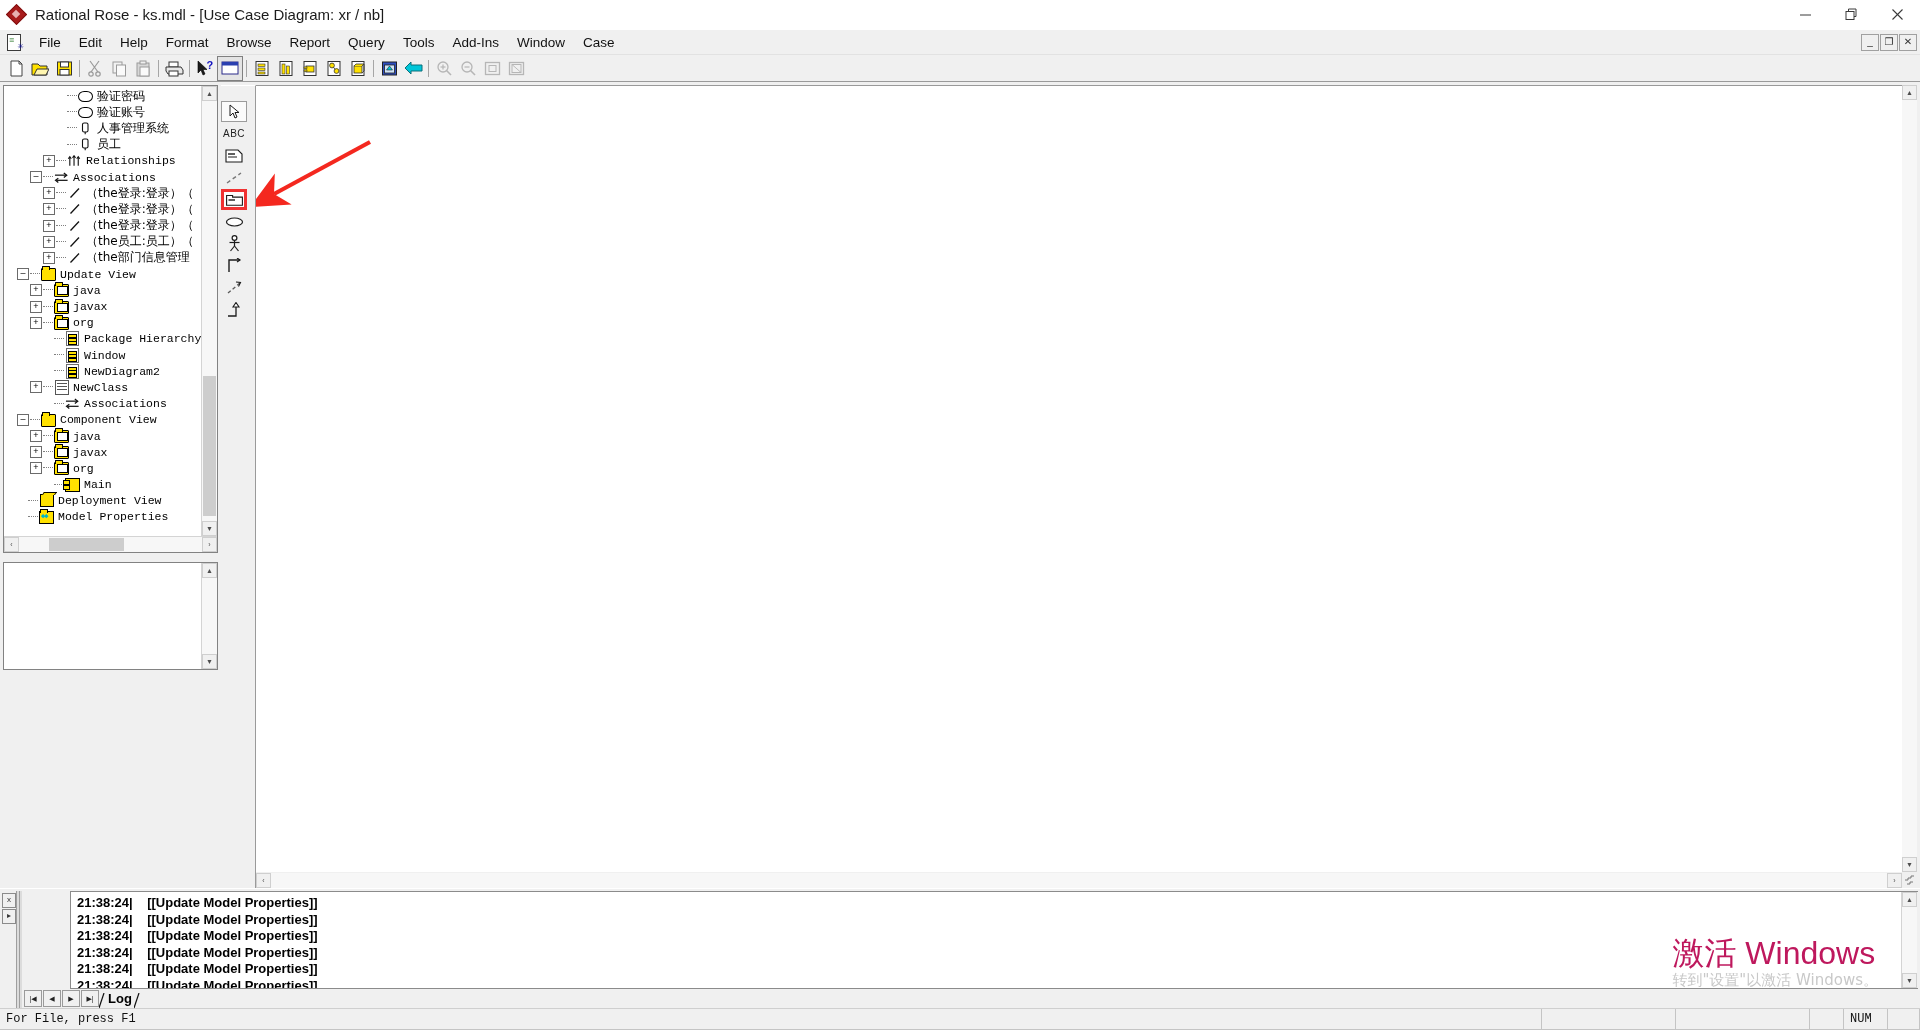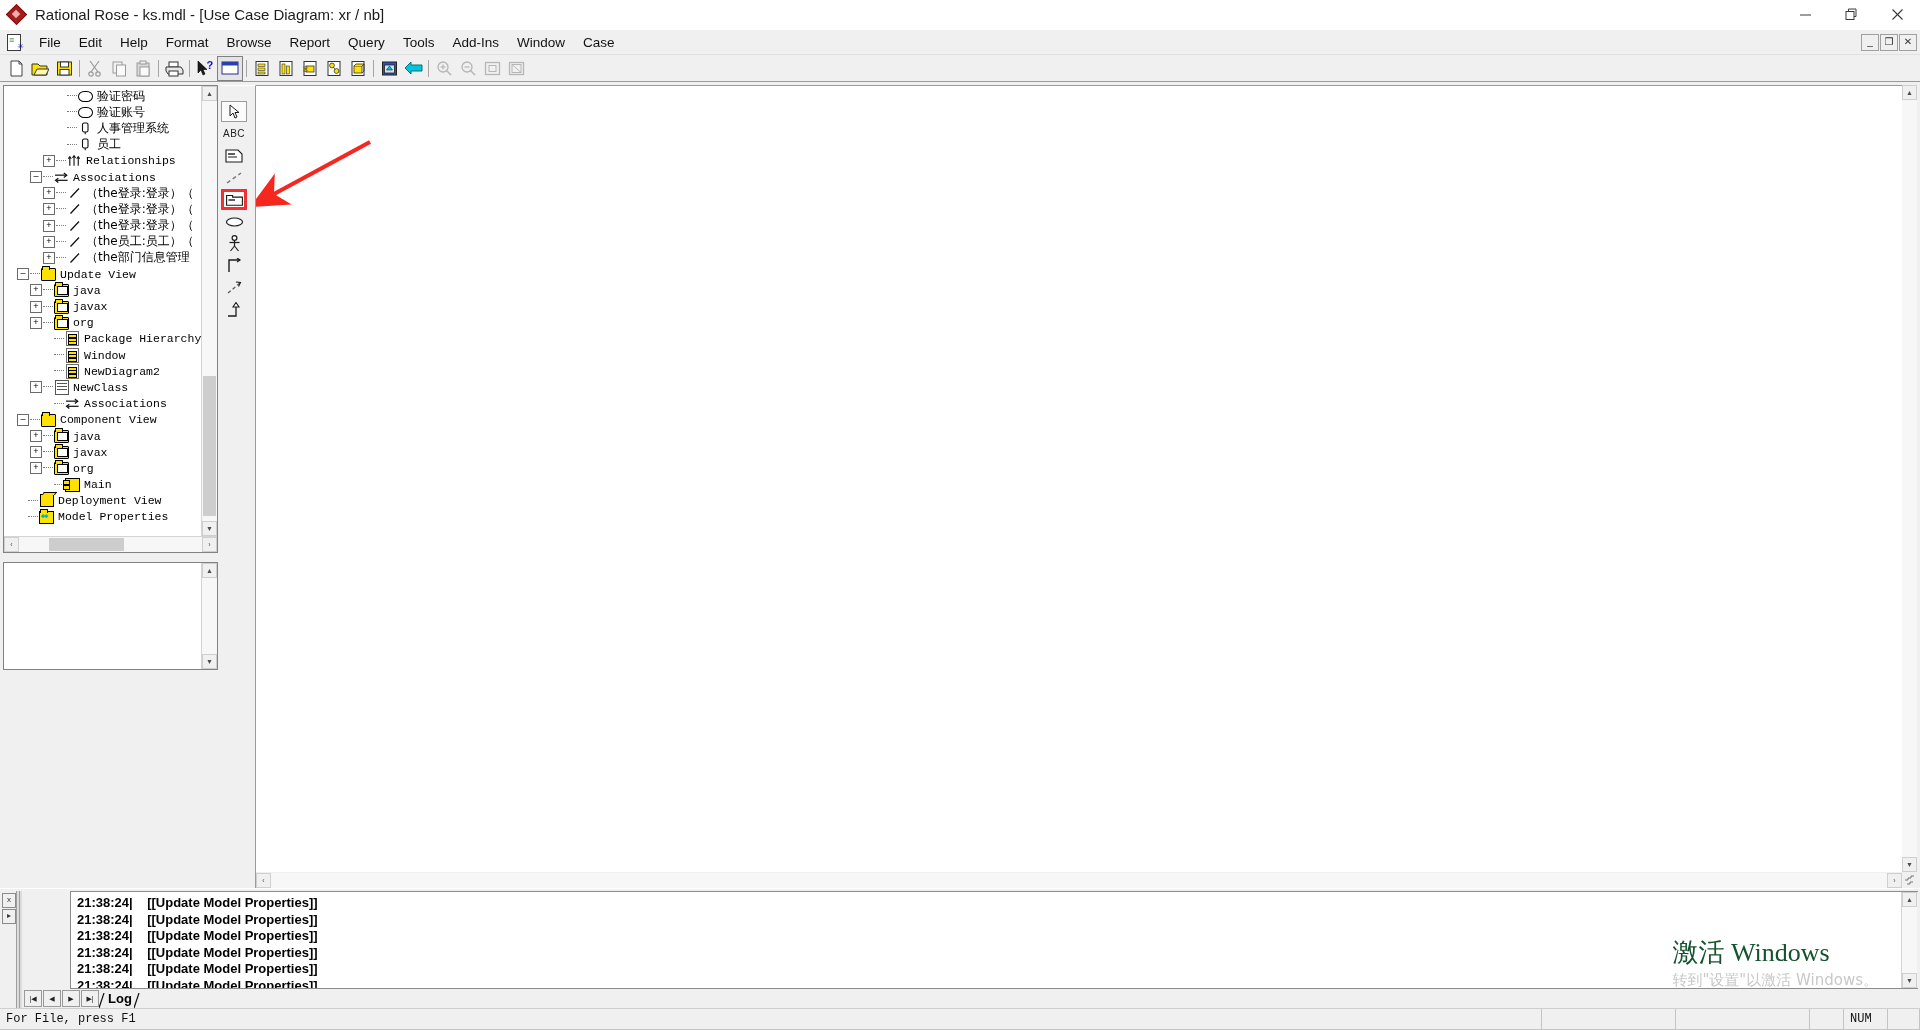--- a/index.html
+++ b/index.html
@@ -552,24 +552,24 @@
   .watermark {
     position: absolute;
     right: 42px;
     bottom: 39px;
     text-align: left;
     color: #c3c3c3;
     pointer-events: none;
     user-select: none;
   }
   .wm-1 {
-    font-size: 26px;
-    font-family: Liberation Serif, serif;
+    font-size: 32px;
+    font-family: Liberation Sans, sans-serif;
     line-height: 32px;
-    color: #14532d;
+    color: #be185d;
   }
   .wm-2 {
     font-size: 15px;
     font-family: "DejaVu Sans", sans-serif;
     line-height: 22px;
     color: #c8c8c8;
   }
 </style>
 </head>
 <body>

